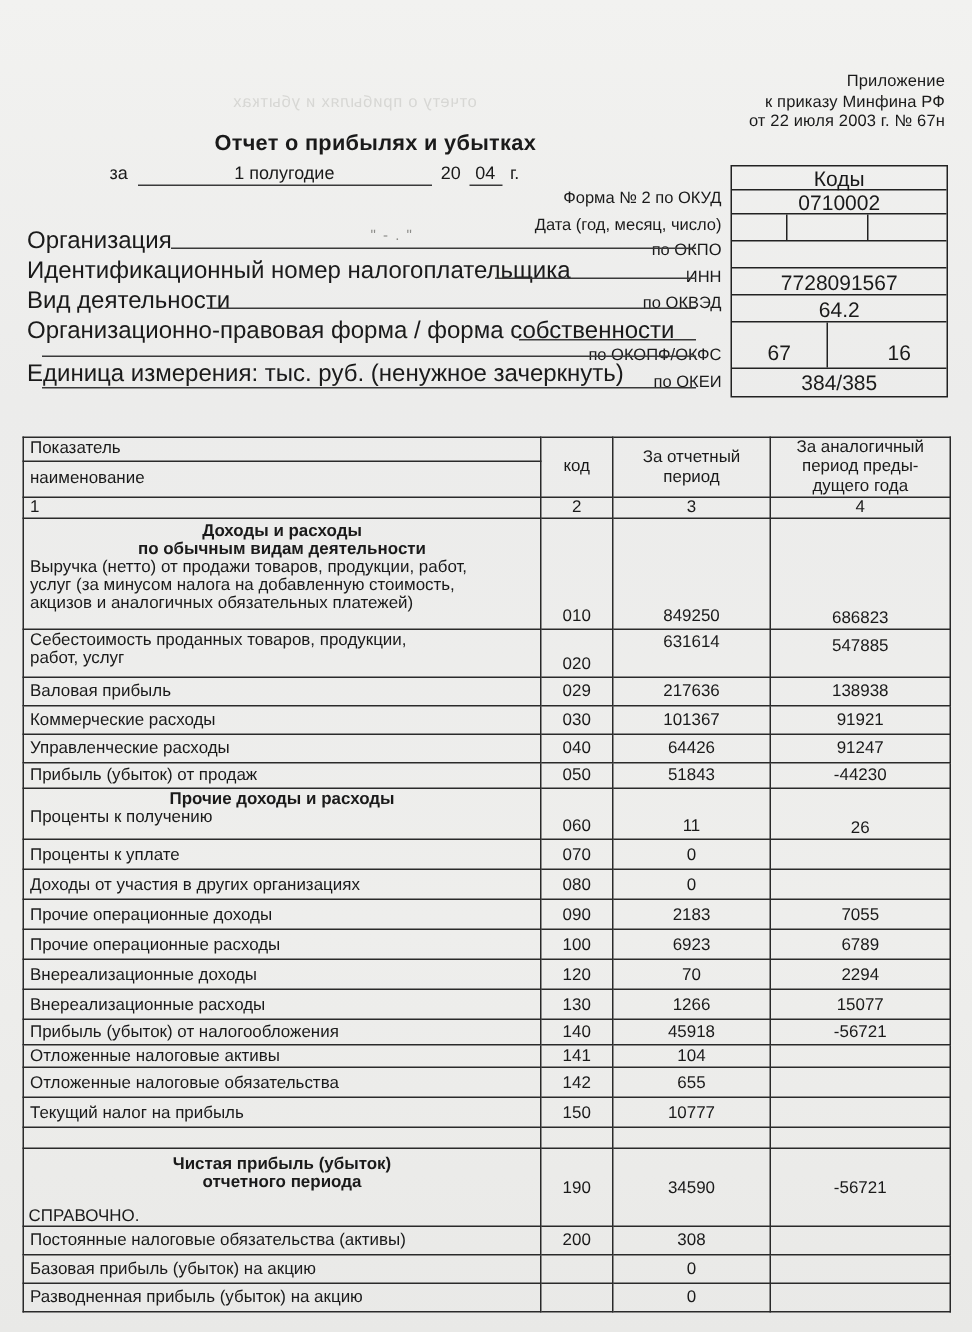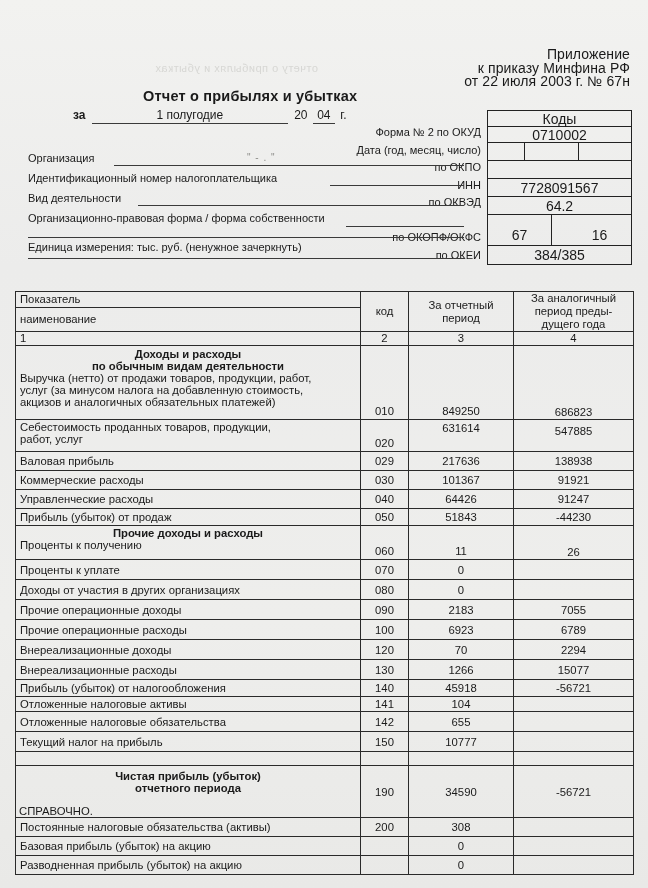--- a/index.html
+++ b/index.html
@@ -23,21 +23,21 @@
     background: linear-gradient(180deg,#f2f2f0 0%, #ececeb 30%, #eeeeec 70%, #e9e9e7 100%);
     pointer-events: none;
   }
 
   
   .hdr-right {
     position: absolute;
     right: 18px;
     top: 48px;
     text-align: right;
-    font-size: 14px;
+    font-size: 11px;
     line-height: 13.5px;
     letter-spacing: .1px;
   }
 
   .bleed {
     position: absolute;
     left: 155px;
     top: 62px;
     font-size: 11px;
     color: #d7d7d4;
@@ -54,21 +54,21 @@
     font-weight: bold;
     letter-spacing: .2px;
   }
   .period-line {
     position: absolute;
     left: 73px;
     top: 108px;
     font-size: 12px;
     white-space: nowrap;
   }
-  .period-line .lbl { font-weight: bold; }
+  .period-line .lbl { font-weight: normal; }
   .ul-long {
     display: inline-block;
     width: 196px;
     border-bottom: 1.4px solid #3a3a3a;
     text-align: center;
     font-size: 12px;
     padding-bottom: 1px;
     margin: 0 3px;
     vertical-align: baseline;
   }
@@ -111,21 +111,21 @@
     flex: 1;
     height: 17px;
     display: flex; align-items: center; justify-content: center;
     border-right: 1.2px solid #222;
     box-sizing: border-box;
   }
   .codes-box .split > div:last-child { border-right: none; }
   .codes-box .split3 > div { height: 17px; }
 
   
-  .lefts { position: absolute; left: 28px; font-size: 11px; white-space: nowrap; }
+  .lefts { position: absolute; left: 18px; font-size: 16px; white-space: nowrap; }
   .rule {
     position: absolute;
     border-bottom: 1.4px solid #3a3a3a;
     height: 0;
   }
 
   .quotes {
     position: absolute;
     font-size: 10px;
     color: #8d8d8a;

